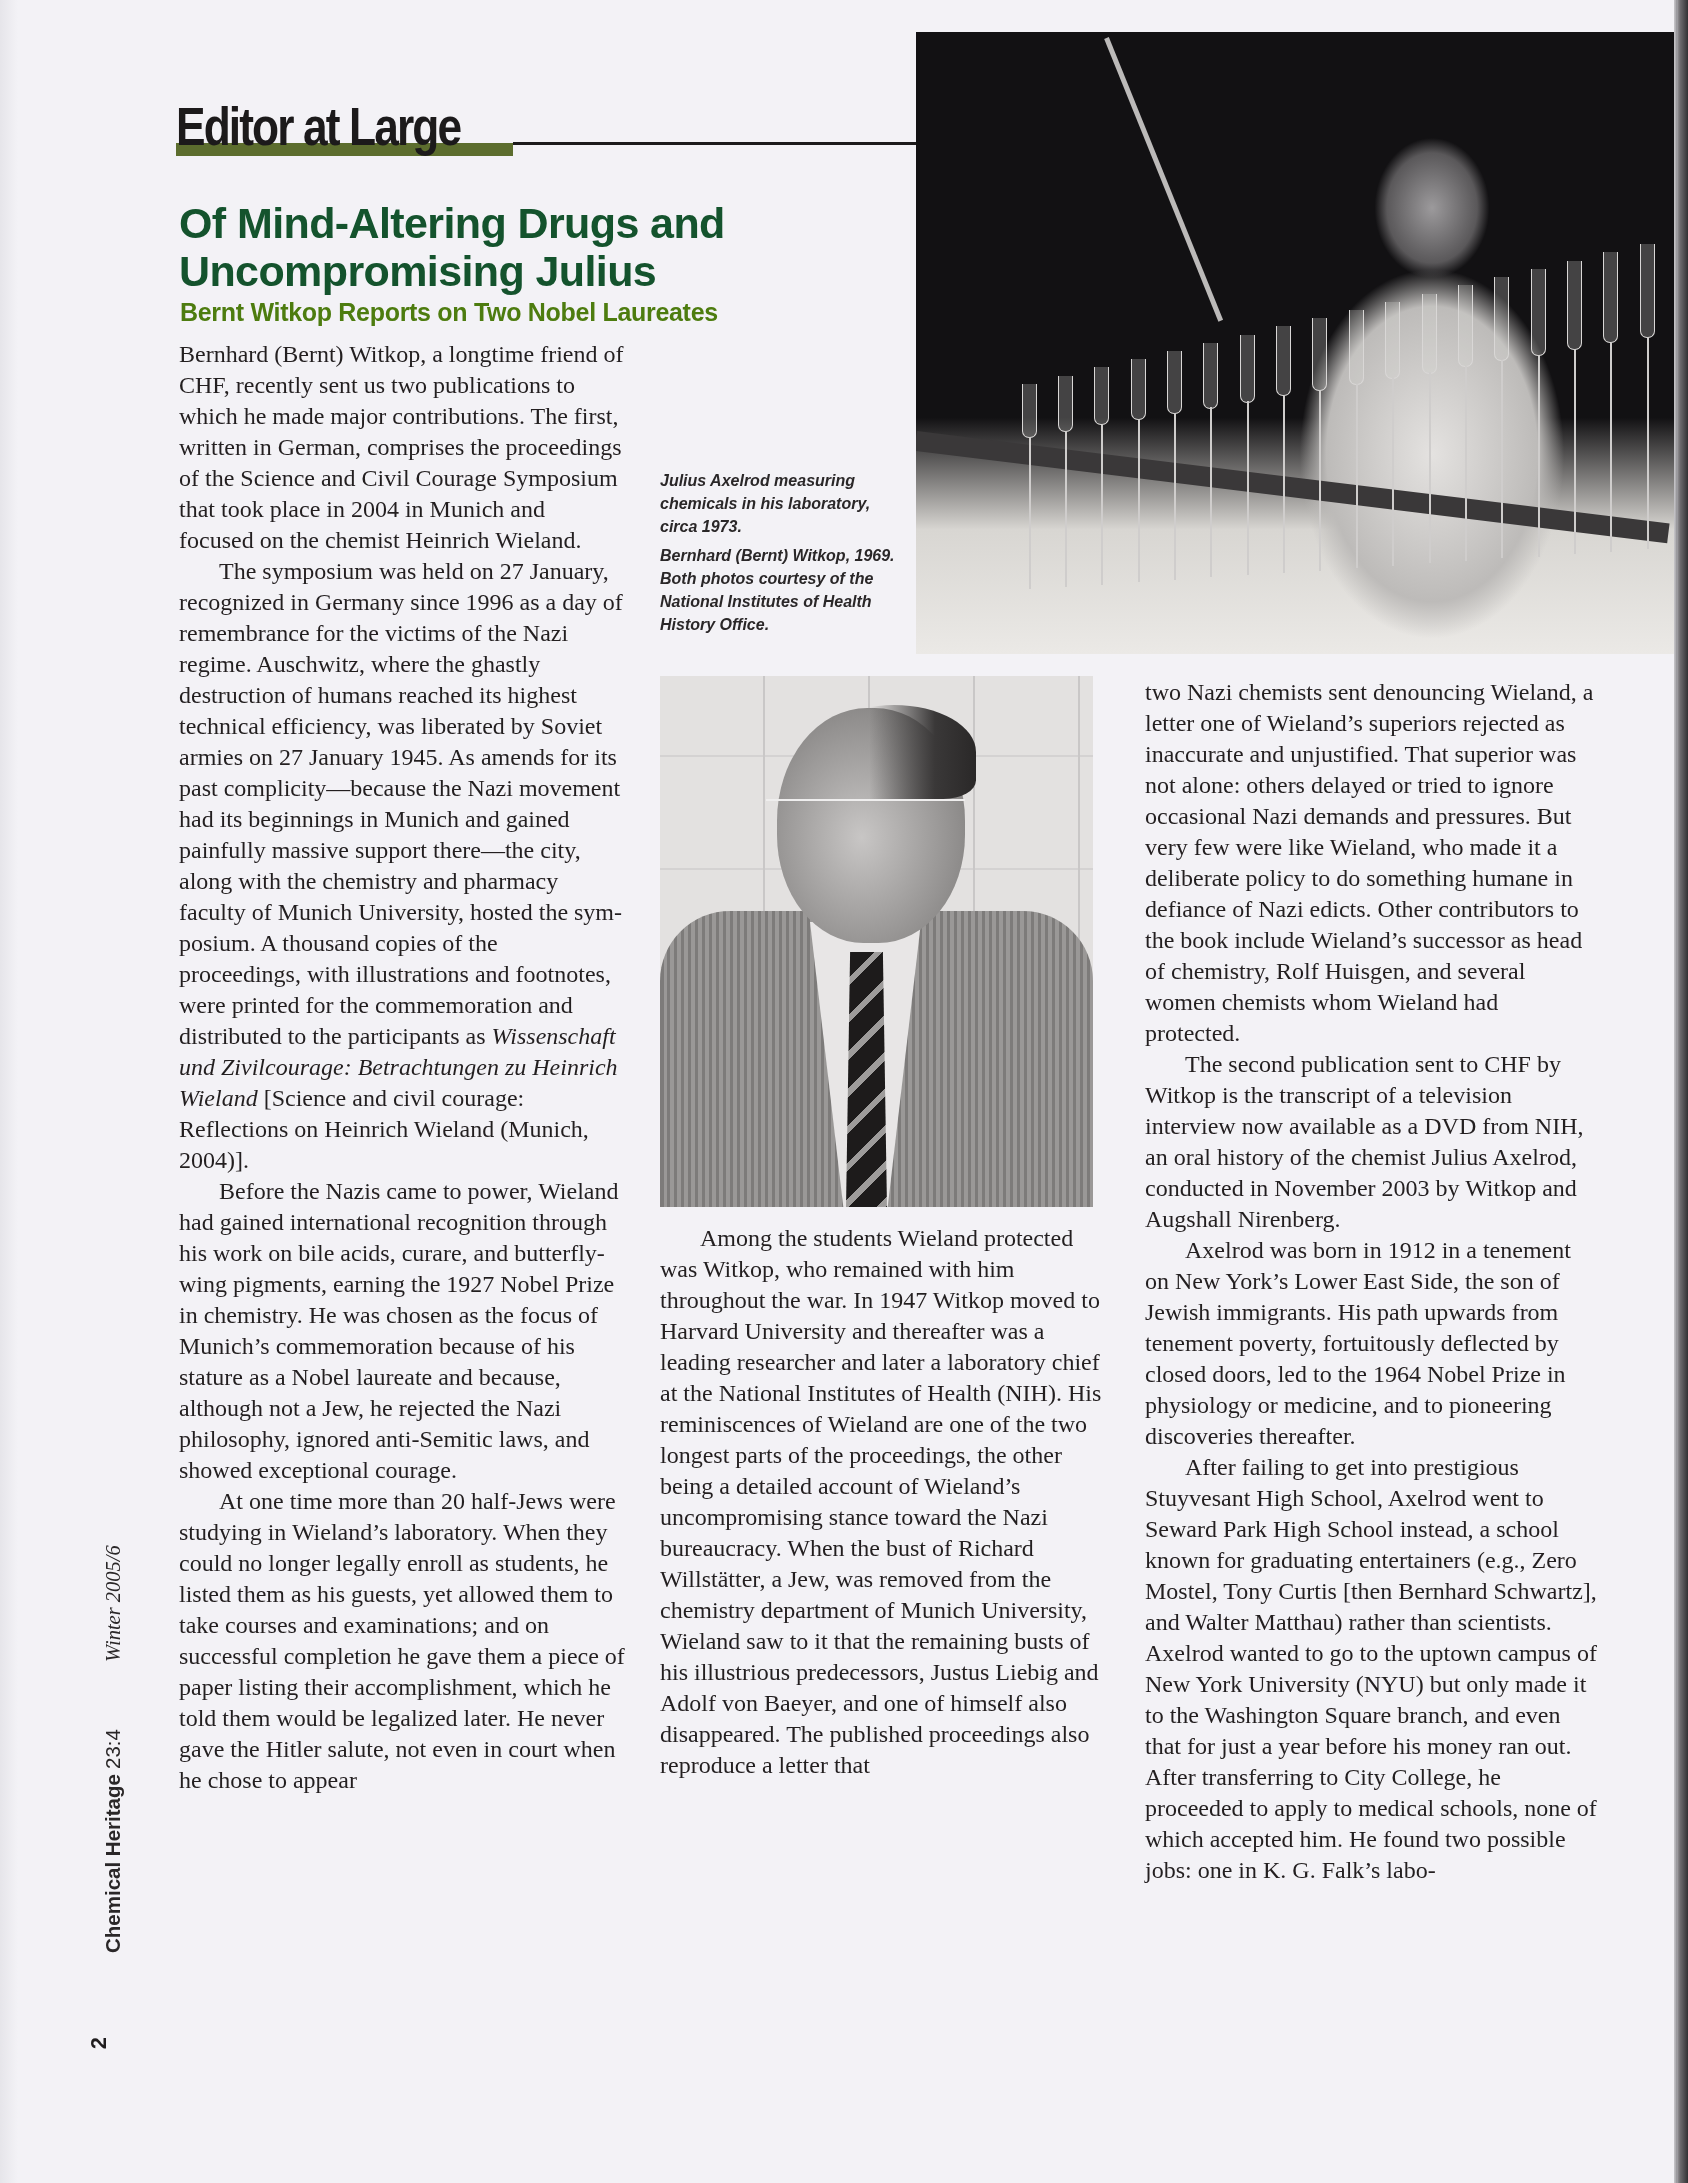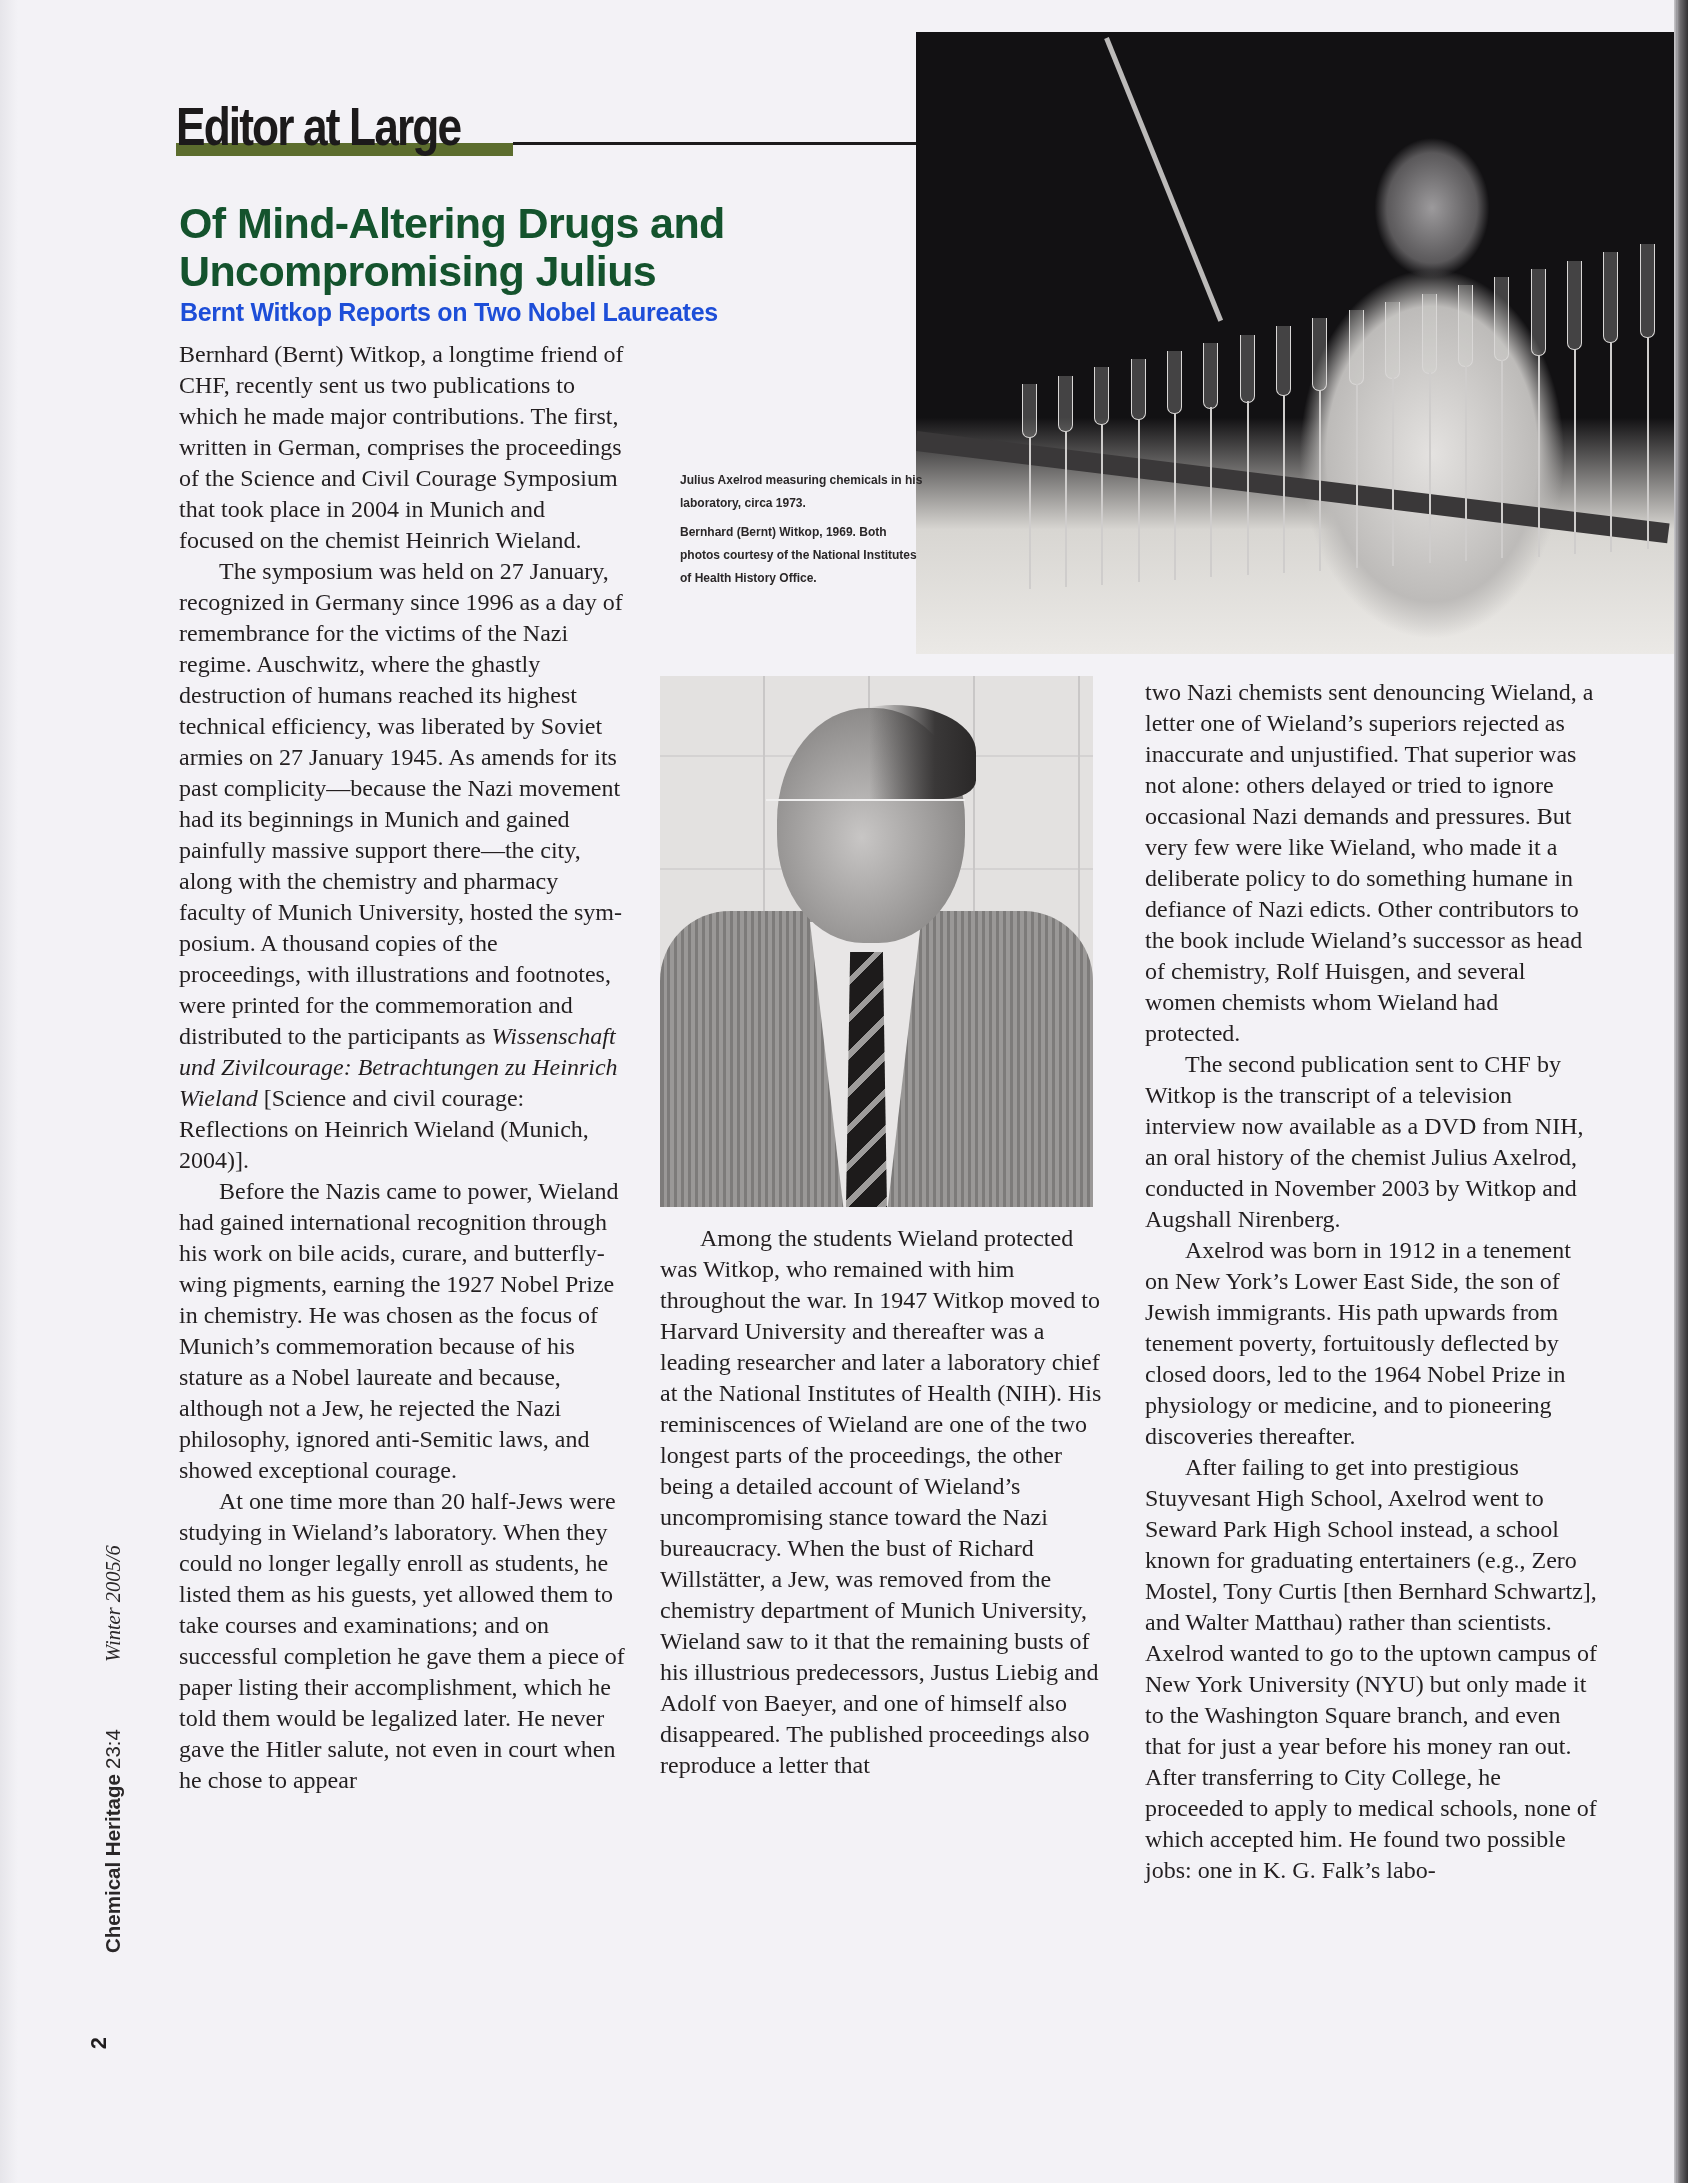--- a/index.html
+++ b/index.html
@@ -42,40 +42,40 @@
   
   .headline {
     position: absolute; left: 179px; top: 199px; width: 704px;
     font-family: "Liberation Sans", "DejaVu Sans", sans-serif;
     font-weight: bold; font-size: 43px; line-height: 48px;
     color: #14532d; letter-spacing: -0.6px;
   }
   .subhead {
     position: absolute; left: 180px; top: 298px;
     font-family: "Liberation Sans", "DejaVu Sans", sans-serif;
-    font-weight: bold; font-size: 25px; color: #1d4ed8; letter-spacing: -0.3px;
+    font-weight: bold; font-size: 25px; color: #4d7c0f; letter-spacing: -0.3px;
   }
 
   
   .col {
     position: absolute; font-size: 24px; line-height: 31px;
     text-align: left; hyphens: manual;
   }
   .col p { margin: 0; }
   .col p.indent { text-indent: 40px; }
   .col-1 { left: 179px; top: 339px; width: 446px; }
   .col-2 { left: 660px; top: 1223px; width: 446px; }
   .col-3 { left: 1145px; top: 677px; width: 452px; }
   em { font-style: italic; }
 
   
   .caption {
-    position: absolute; left: 680px; top: 469px; width: 246px;
-    font-family: "Liberation Sans", "DejaVu Sans", sans-serif;
-    font-weight: bold; font-size: 12px; line-height: 23px;
+    position: absolute; left: 660px; top: 469px; width: 246px;
+    font-family: "Liberation Sans", "DejaVu Sans", sans-serif;
+    font-style: italic; font-weight: bold; font-size: 16px; line-height: 23px;
     color: #2a2728;
   }
   .caption p { margin: 0 0 5.9px 0; }
 
   
   .photo-lab {
     position: absolute; left: 916px; top: 32px; width: 758px; height: 622px;
     background:
       radial-gradient(ellipse 82px 100px at 516px 176px, #9c9a9c 0%, #5a585a 55%, transparent 70%),
       radial-gradient(ellipse 176px 246px at 516px 422px, #e4e2e0 0%, #bdbbb9 60%, transparent 75%),

